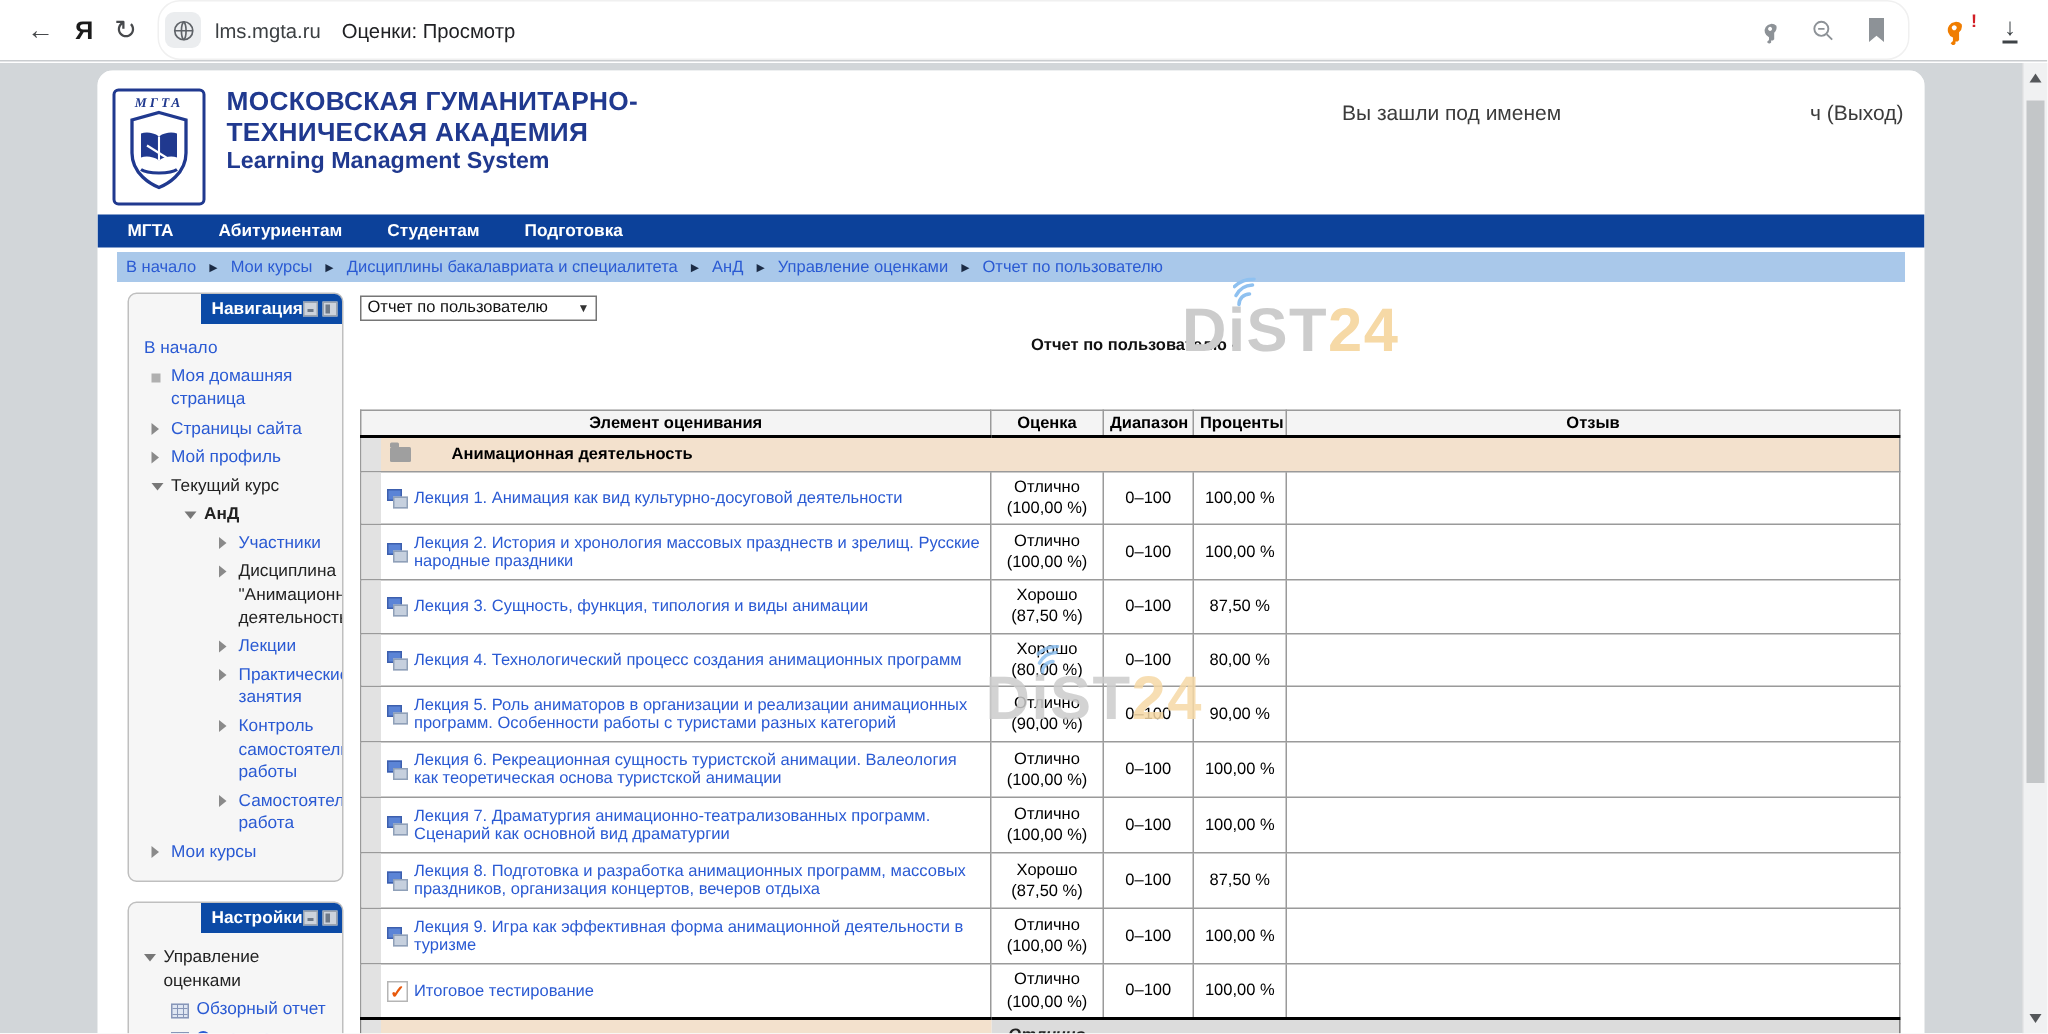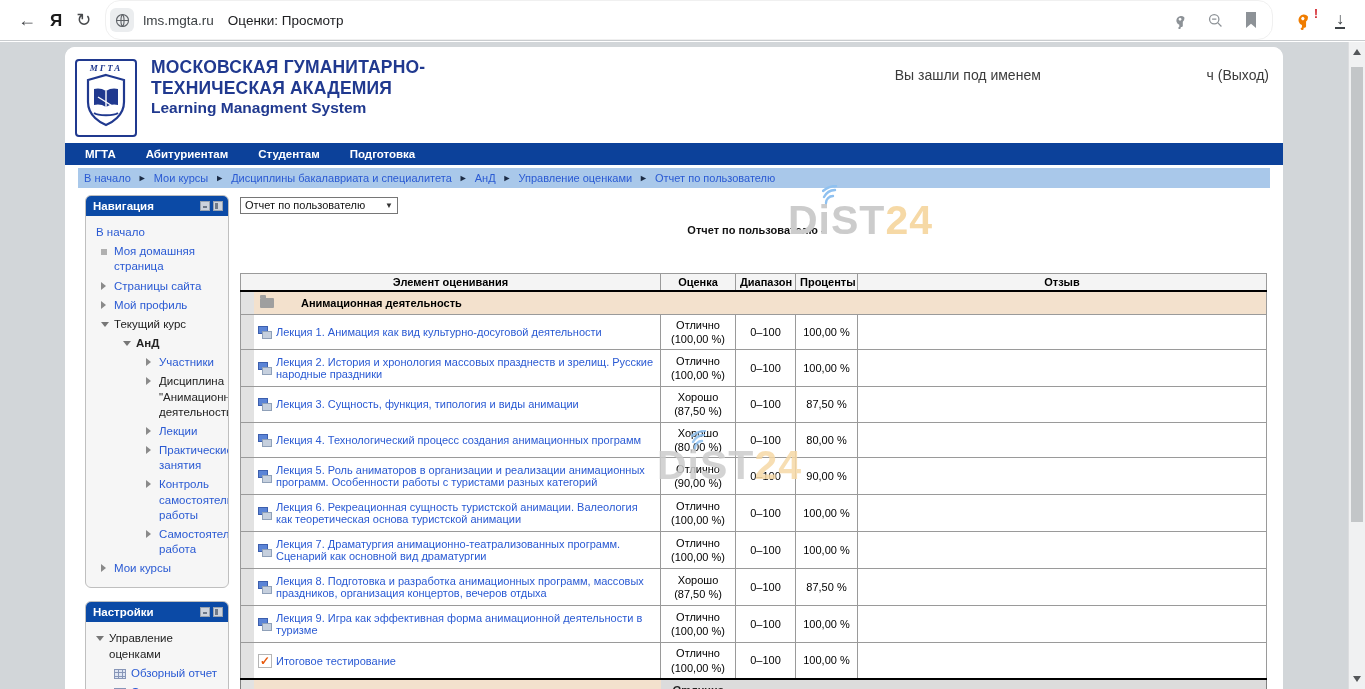--- a/index.html
+++ b/index.html
@@ -50,21 +50,21 @@
   .breadcrumb { position:absolute; left:13px; right:13px; top:121px; height:20px;
                 background:var(--breadcrumb_bg,#a9c8ea); display:flex; align-items:center; gap:7px;
                 padding-left:6px; font-size:11px; }
   .breadcrumb .bc-link { color:var(--link,#2a5ad3); cursor:pointer; white-space:nowrap; }
   .breadcrumb .bc-sep { color:#1b2b45; font-size:9px; }
 
   
   .sidebar { position:absolute; left:20px; top:148px; width:144px; }
   .block { border:1px solid #bfbfbf; border-radius:6px; background:#f6f6f6; overflow:hidden; margin-bottom:13px; }
   .block-header { background:#0b4aa6; color:#fff; font-weight:bold; font-size:11.5px;
-                  padding:4px 5px 4px 7px; display:flex; align-items:center; }
+                  padding:4px 5px 4px 7px; display:flex; align-items:center;margin-left:48px; }
   .block-actions { margin-left:auto; display:flex; gap:3px; }
   .blk-btn { width:10px; height:10px; background:#cdd3dc; border:1px solid #9aa3af; display:inline-block;
              position:relative; cursor:pointer; }
   .blk-btn.minus::after { content:""; position:absolute; left:2px; right:2px; top:4px; height:2px; background:#6e7988; }
   .blk-btn.dock::after { content:""; position:absolute; left:1px; top:1px; bottom:1px; width:3px; background:#6e7988; }
   .block-body { padding:5px 3px 7px 3px; }
   .nav-item { position:relative; margin:4px 0; font-size:11.5px; line-height:1.32; color:#222; }
   .nav-item .lbl { display:block; }
   .nav-item .lbl.link { color:var(--link,#2a5ad3); cursor:pointer; }
   .nav-item .lbl.bold { font-weight:bold; }

